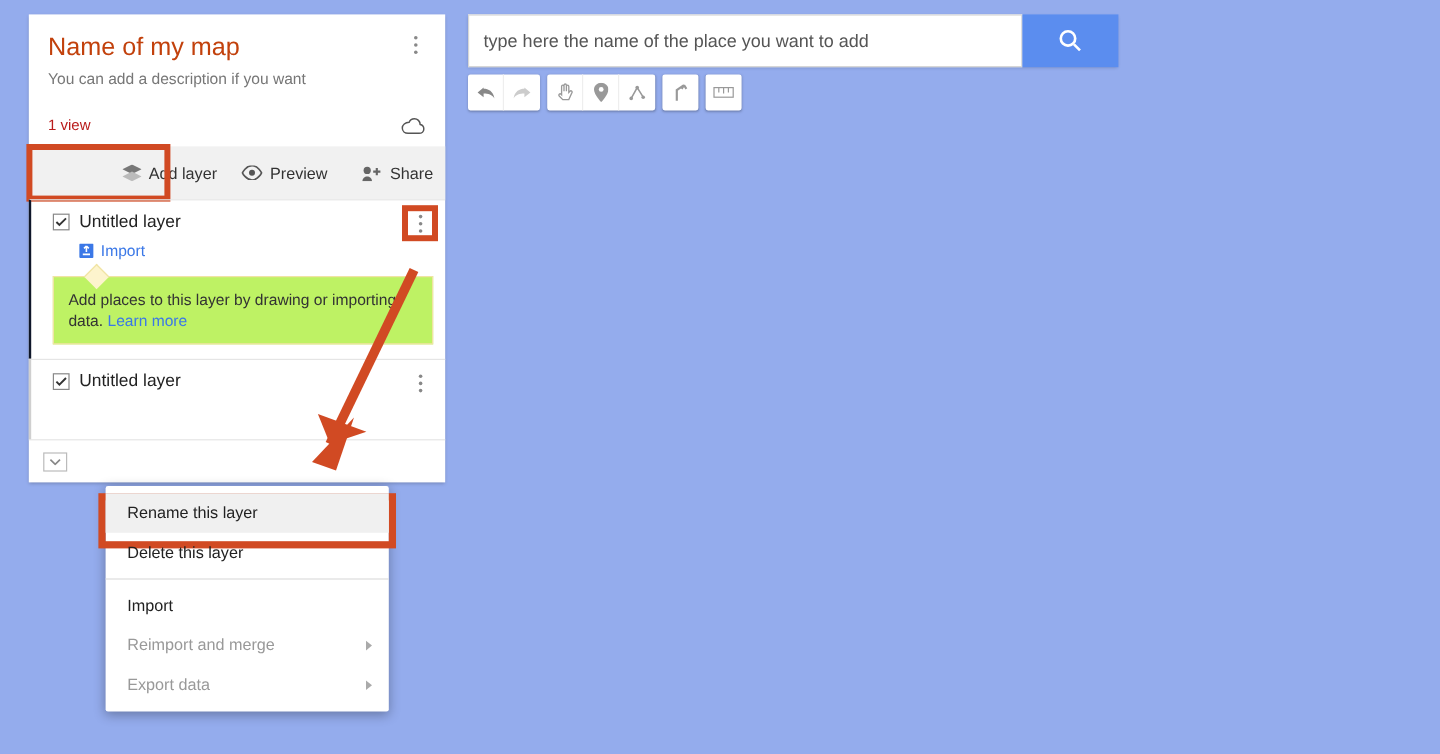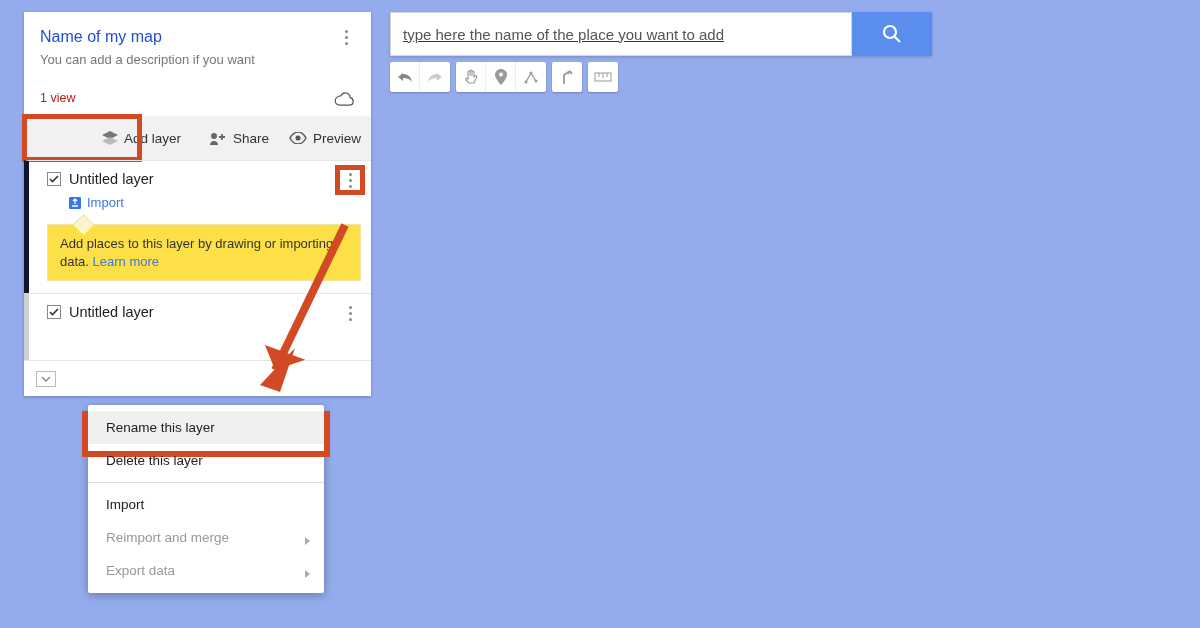--- a/index.html
+++ b/index.html
@@ -17,22 +17,22 @@
     top: 12px;
     width: 347px;
     background: #fff;
     box-shadow: 0 1px 3px rgba(0,0,0,0.25);
   }
   .panel-header {
     padding: 16px 16px 8px 16px;
     position: relative;
   }
   .map-title {
-    font-size: 16px;
-    color: #1d4ed8;
+    font-size: 21px;
+    color: #c2410c;
     font-weight: 400;
     margin-bottom: 6px;
   }
   .map-desc {
     font-size: 13px;
     color: #777;
     margin-bottom: 10px;
   }
   .map-views {
     font-size: 12.5px;
@@ -97,21 +97,21 @@
     padding: 0 10px 0 12px;
   }
   .hl-addlayer {
     position:absolute;
     left:-2px; top:-2px;
     width:120px; height:48px;
     border:5px solid #d14a23;
     pointer-events:none;
   }
   .layer-block {
-    border-left: 5px solid #0f172a;
+    border-left: 2px solid #0f172a;
     padding: 10px 10px 12px 18px;
     position: relative;
     border-top: 1px solid #e5e5e5;
   }
   .layer-block.secondary { border-left-color:#cfcfcf; }
   .layer-title-row {
     display:flex;
     align-items:center;
     gap:8px;
     position:relative;
@@ -140,21 +140,21 @@
   .import-link {
     display:flex;
     align-items:center;
     gap:6px;
     margin: 8px 0 0 22px;
     color:#3b78e7;
     font-size:13px;
     cursor:pointer;
   }
   .tip-box {
-    background:#fde047;
+    background:#bef264;
     border:1px solid #f0e3a3;
     margin: 14px 0 0 0;
     padding: 10px 12px;
     font-size:13px;
     color:#333;
     position:relative;
     line-height:1.35;
   }
   .tip-box::before {
     content:"";
@@ -197,21 +197,21 @@
   .menu-item {
     font-size:13.5px;
     color:#222;
     padding:9px 18px;
     cursor:pointer;
     position:relative;
     display:flex;
     align-items:center;
   }
   .menu-item.highlight { background:#f0f0f0; }
-  .menu-item.disabled { color:#999; cursor:default;align-items:flex-end; }
+  .menu-item.disabled { color:#999; cursor:default; }
   .menu-item .submenu-arrow {
     position:absolute;
     right:14px;
     width:0;height:0;
     border-top:4px solid transparent;
     border-bottom:4px solid transparent;
     border-left:5px solid #aaa;
   }
   .menu-divider { height:1px; background:#ddd; margin:5px 0; }
   .hl-rename {
@@ -238,21 +238,20 @@
     box-shadow:0 1px 3px rgba(0,0,0,0.2);
   }
   .search-input {
     width:462px;
     height:44px;
     border:1px solid #d6d6d6;
     font-size:15px;
     padding:0 12px;
     outline:none;
     color:#333;
-    text-decoration:underline;
   }
   .search-input::placeholder { color:#555; }
   .search-btn {
     width:80px;
     height:44px;
     background:#5b8def;
     border:none;
     display:flex;
     align-items:center;
     justify-content:center;
@@ -313,34 +312,34 @@
 
   <div class="action-row">
     <div class="hl-addlayer"></div>
     <div class="addlayer-box action-btn">
       <svg width="16" height="14" viewBox="0 0 16 14">
         <path d="M8 0 L16 4 L8 8 L0 4 Z" fill="#777"></path>
         <path d="M8 6 L16 10 L8 14 L0 10 Z" fill="#bbb"></path>
       </svg>
       <span>Add layer</span>
     </div>
+    <div class="action-btn">
+      <svg width="18" height="12" viewBox="0 0 18 12">
+        <path d="M9 0C4 0 1 6 1 6s3 6 8 6 8-6 8-6-3-6-8-6z" fill="none" stroke="#555" stroke-width="1.4"></path>
+        <circle cx="9" cy="6" r="2.5" fill="#555"></circle>
+      </svg>
+      <span>Preview</span>
+    </div>
     <div class="action-btn" style="margin-left:8px;">
       <svg width="18" height="14" viewBox="0 0 18 14">
         <circle cx="5" cy="5" r="3" fill="#666"></circle>
         <path d="M1 14c0-2.5 2-4 4-4s4 1.5 4 4" fill="#666"></path>
         <path d="M13 3v6M10 6h6" stroke="#666" stroke-width="1.8"></path>
       </svg>
       <span>Share</span>
-    </div>
-    <div class="action-btn">
-      <svg width="18" height="12" viewBox="0 0 18 12">
-        <path d="M9 0C4 0 1 6 1 6s3 6 8 6 8-6 8-6-3-6-8-6z" fill="none" stroke="#555" stroke-width="1.4"></path>
-        <circle cx="9" cy="6" r="2.5" fill="#555"></circle>
-      </svg>
-      <span>Preview</span>
     </div>
   </div>
 
   <div class="layer-block">
     <div class="layer-title-row">
       <div class="checkbox">
         <svg width="10" height="10" viewBox="0 0 10 10">
             <path d="M1 5l2.5 2.5L9 2" stroke="#333" stroke-width="1.6" fill="none"></path>
           </svg>
       </div>

